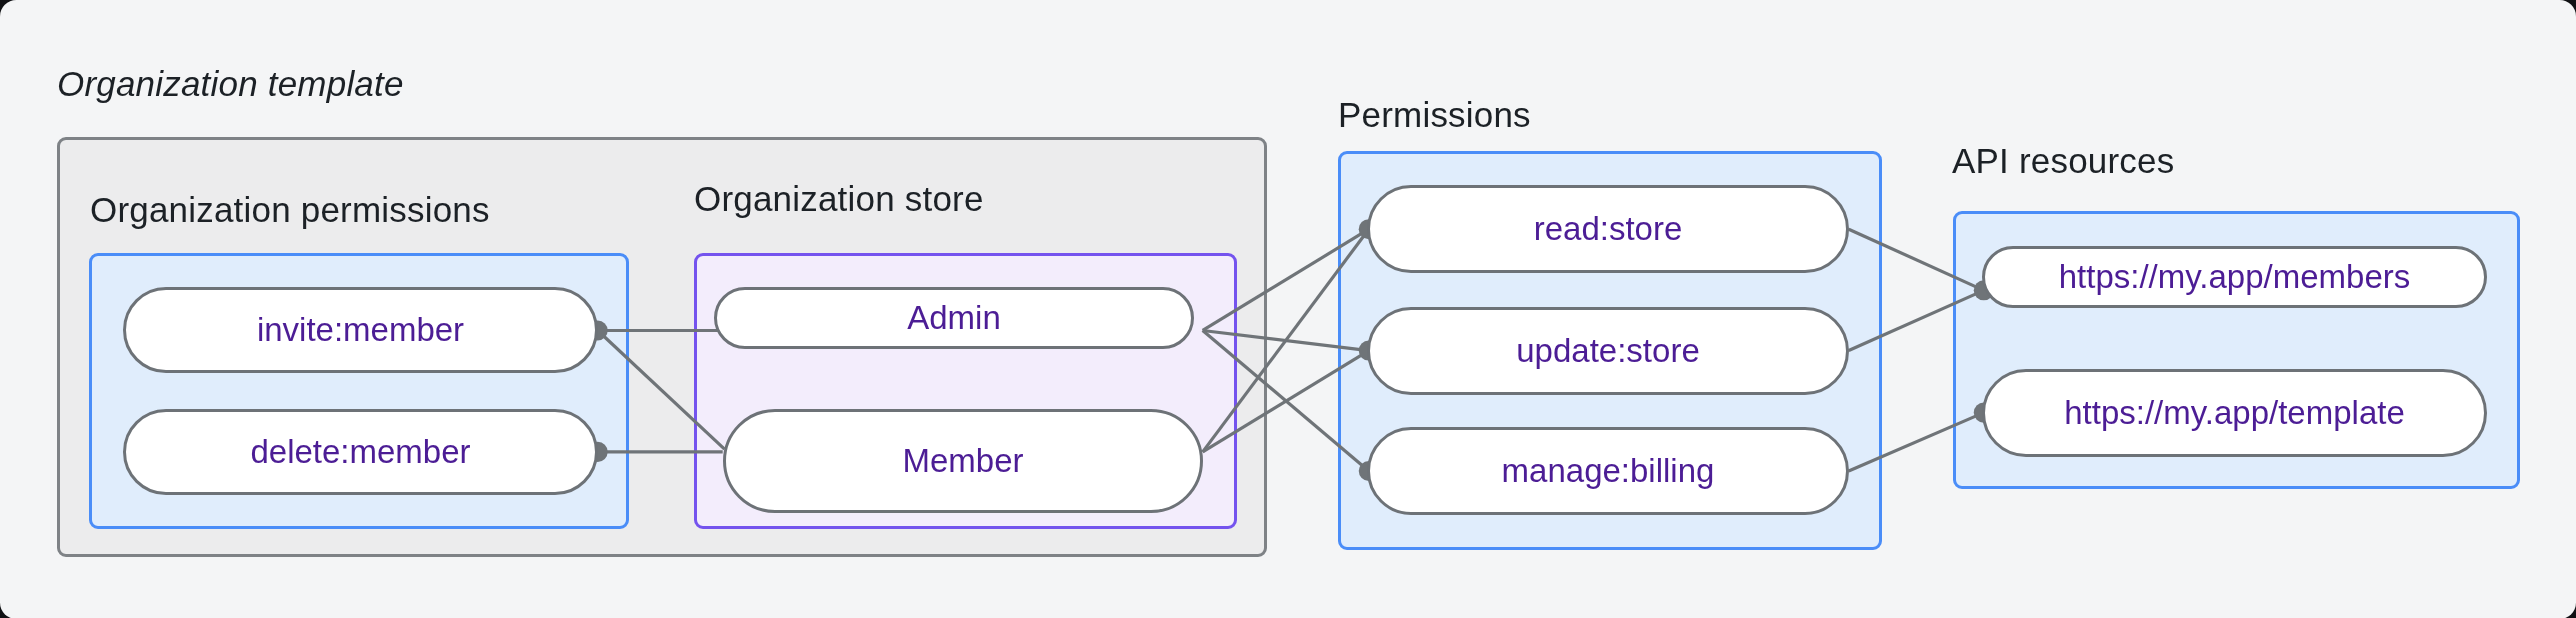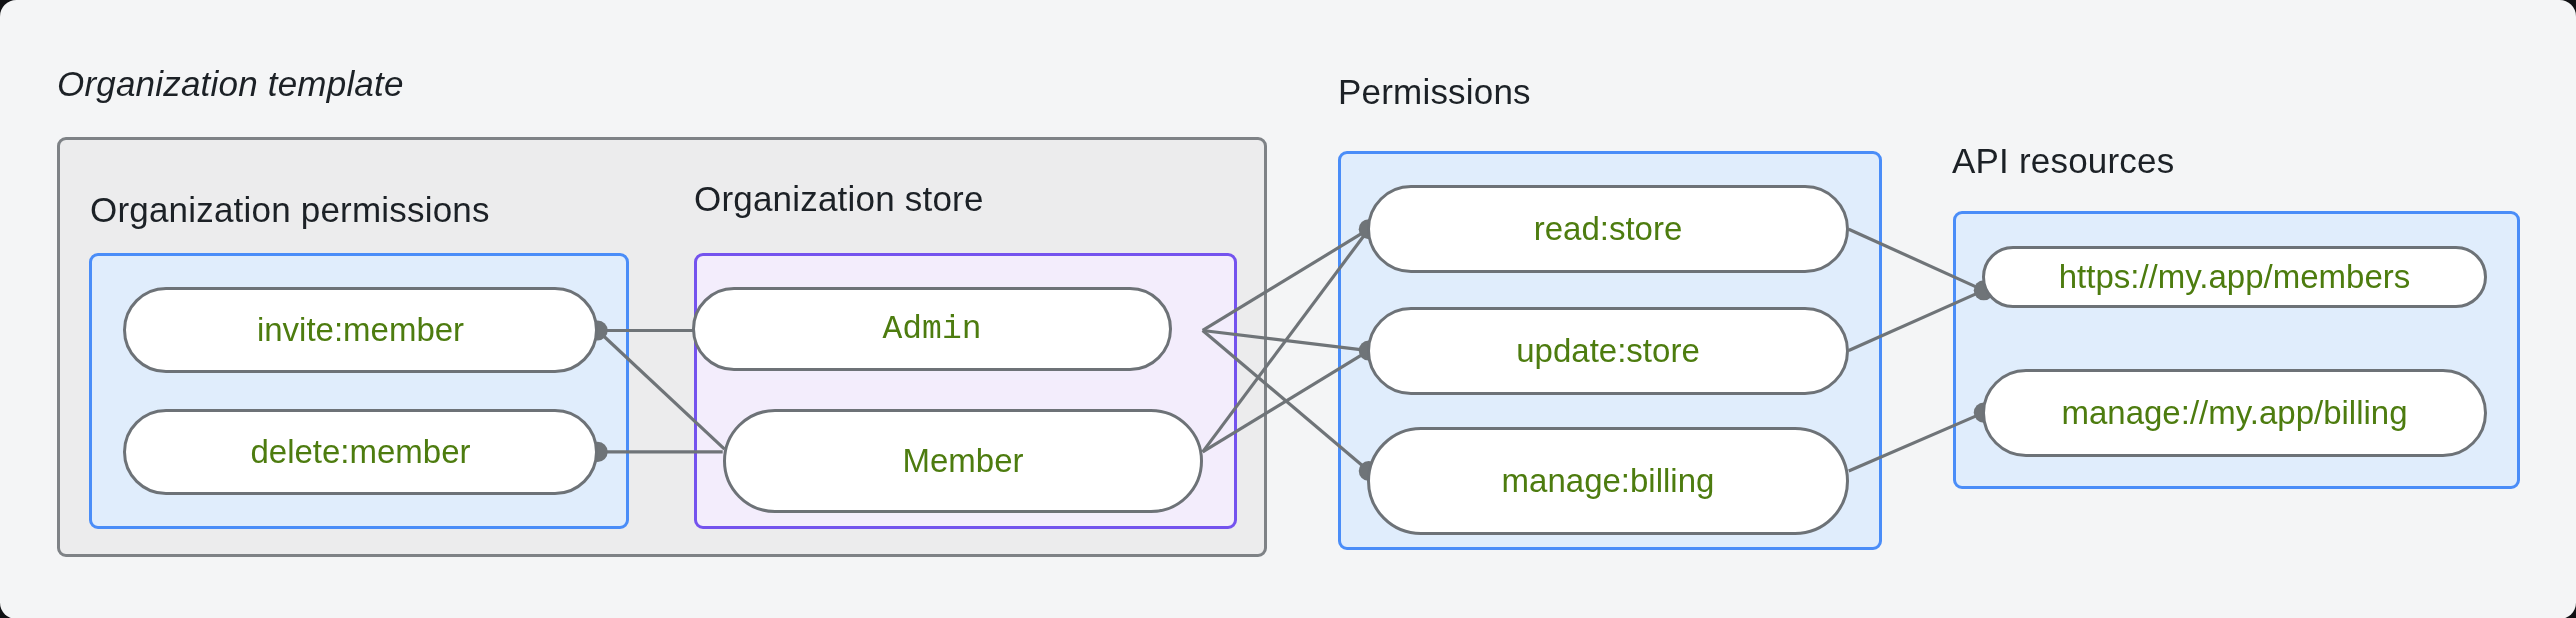--- a/index.html
+++ b/index.html
@@ -46,21 +46,21 @@
   .pill {
     position: absolute;
     box-sizing: border-box;
     background: #ffffff;
     border: 3.7px solid #6d7277;
     border-radius: 912px;
     display: flex;
     align-items: center;
     justify-content: center;
     font-size: 33px;
-    color: #4d7c0f;
+    color: #4c1d95;
     white-space: nowrap;
   }
   .edges {
     position: absolute;
     left: 0;
     top: 0;
     pointer-events: none;
   }
   .edges line {
     stroke: #6f7478;
@@ -77,21 +77,21 @@
 
   <div class="heading" style="left:57px; top:64px;font-style:italic;">Organization template</div>
   <div class="box gray" style="left:57px; top:137px; width:1210px; height:420px;"></div>
 
   <div class="heading" style="left:90px; top:179px;margin-top:11px;">Organization permissions</div>
   <div class="box blue" style="left:89px; top:253px; width:540px; height:276px;"></div>
 
   <div class="heading" style="left:694px; top:179px;">Organization store</div>
   <div class="box purple" style="left:694px; top:253px; width:543px; height:276px;"></div>
 
-  <div class="heading" style="left:1338px; top:72px;">Permissions</div>
+  <div class="heading" style="left:1338px; top:95px;">Permissions</div>
   <div class="box blue" style="left:1338px; top:151px; width:544px; height:399px;"></div>
 
   <div class="heading" style="left:1952px; top:141px;text-align:center;">API resources</div>
   <div class="box blue" style="left:1953px; top:211px; width:567px; height:278px;"></div>
 
   <svg class="edges" width="2576" height="619" viewBox="0 0 2823 678">
     <line x1="655" y1="362" x2="792" y2="362"></line>
     <line x1="655" y1="362" x2="794" y2="492"></line>
     <line x1="655" y1="495" x2="792" y2="495"></line>
     <line x1="1318" y1="362" x2="1500" y2="251"></line>
@@ -108,24 +108,24 @@
     <circle cx="1500" cy="251" r="11"></circle>
     <circle cx="1500" cy="384" r="11"></circle>
     <circle cx="1500" cy="516" r="11"></circle>
     <circle cx="2174" cy="318" r="11"></circle>
     <circle cx="2174" cy="452" r="11"></circle>
   </svg>
 
   <div class="pill" style="left:123px; top:409px; width:475px; height:86px;">delete:member</div>
   <div class="pill" style="left:123px; top:287px; width:475px; height:86px;">invite:member</div>
 
-  <div class="pill" style="left:692px; top:287px; width:480px; height:84px;font-family:Liberation Mono, monospace;">Admin</div>
+  <div class="pill" style="left:714px; top:287px; width:480px; height:62px;">Admin</div>
   <div class="pill" style="left:723px; top:409px; width:480px; height:104px;">Member</div>
 
   <div class="pill" style="left:1367px; top:185px; width:482px; height:88px;">read:store</div>
   <div class="pill" style="left:1367px; top:307px; width:482px; height:88px;">update:store</div>
-  <div class="pill" style="left:1367px; top:427px; width:482px; height:108px;">manage:billing</div>
+  <div class="pill" style="left:1367px; top:427px; width:482px; height:88px;">manage:billing</div>
 
   <div class="pill" style="left:1982px; top:246px; width:505px; height:62px;">https://my.app/members</div>
-  <div class="pill" style="left:1982px; top:369px; width:505px; height:88px;">manage://my.app/billing</div>
+  <div class="pill" style="left:1982px; top:369px; width:505px; height:88px;">https://my.app/template</div>
 
 </div>
 
 
 </body></html>

